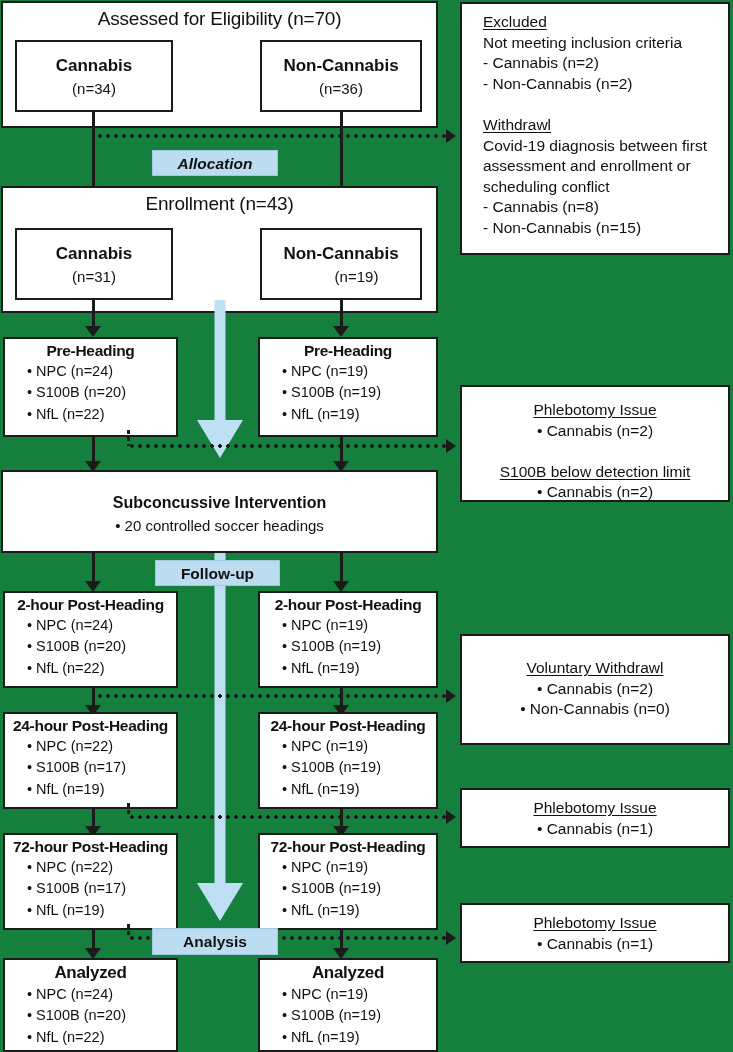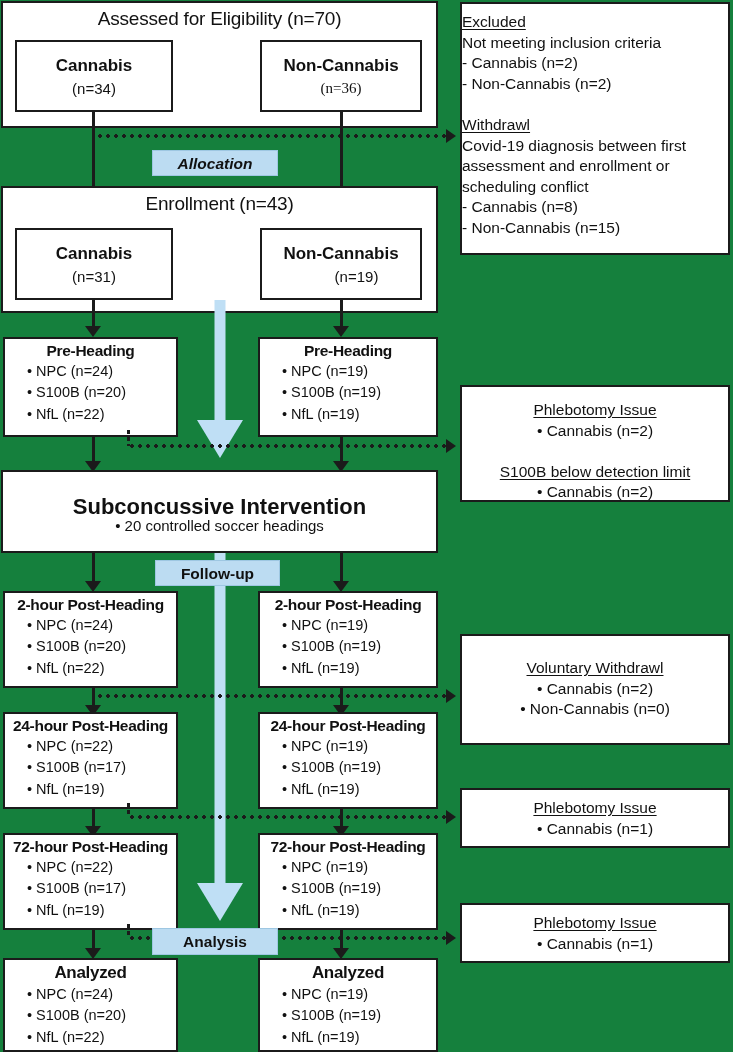--- a/index.html
+++ b/index.html
@@ -141,37 +141,37 @@
   }
   .rtxt{
     position:absolute;
     left:0;right:0;
     font-size:15.5px;
     line-height:1.33;
   }
   .rline{display:block;white-space:nowrap;}
   .uline{text-decoration:underline;text-underline-offset:2px;}
   .ctr{text-align:center;}
-  .lft{text-align:left;padding-left:0;}
+  .lft{text-align:left;padding-left:21px;}
 </style>
 </head>
 <body>
 
 <div id="canvas">
 
   <div class="box outer" style="left:1px;top:1px;width:437px;height:127px;">
     <div class="hdr" style="top:6px;">Assessed for Eligibility (n=70)</div>
   </div>
   <div class="box" style="left:15px;top:40px;width:158px;height:72px;">
     <div class="grpttl" style="top:14px;">Cannabis</div>
     <div class="grpn" style="top:38px;">(n=34)</div>
   </div>
   <div class="box" style="left:260px;top:40px;width:162px;height:72px;">
     <div class="grpttl" style="top:14px;">Non-Cannabis</div>
-    <div class="grpn" style="top:38px;font-family:Liberation Serif, serif;">(n=36)</div>
+    <div class="grpn" style="top:38px;">(n=36)</div>
   </div>
 
   <div class="vline" style="left:92px;top:112px;height:114px;"></div>
   <div class="vhead" style="left:85px;top:224px;"></div>
   <div class="vline" style="left:340px;top:112px;height:114px;"></div>
   <div class="vhead" style="left:333px;top:224px;"></div>
 
   <div class="dotline" style="left:96px;top:134px;width:352px;"></div>
   <div class="dhead" style="left:446px;top:129px;"></div>
 
@@ -219,21 +219,21 @@
   <div class="dstub" style="left:127px;top:430px;height:16px;"></div>
   <div class="dotline" style="left:128px;top:444px;width:320px;"></div>
   <div class="dhead" style="left:446px;top:439px;"></div>
 
   <div class="vline" style="left:92px;top:437px;height:27px;"></div>
   <div class="vhead" style="left:85px;top:461px;"></div>
   <div class="vline" style="left:340px;top:437px;height:27px;"></div>
   <div class="vhead" style="left:333px;top:461px;"></div>
 
   <div class="box outer" style="left:1px;top:470px;width:437px;height:83px;">
-    <div class="grpttl" style="top:22px;font-size:22px;">Subconcussive Intervention</div>
+    <div class="grpttl" style="top:22px;font-size:16px;">Subconcussive Intervention</div>
     <div class="grpn" style="top:45px;font-size:15px;">• 20 controlled soccer headings</div>
   </div>
 
   <div class="bluearrow" style="left:190px;top:553px;width:60px;height:375px;">
     <div class="shaft" style="top:0;height:332px;"></div>
     <div class="head" style="top:330px;"></div>
   </div>
 
   <div class="badge" style="left:155px;top:560px;width:125px;height:26px;">Follow-up</div>
 

